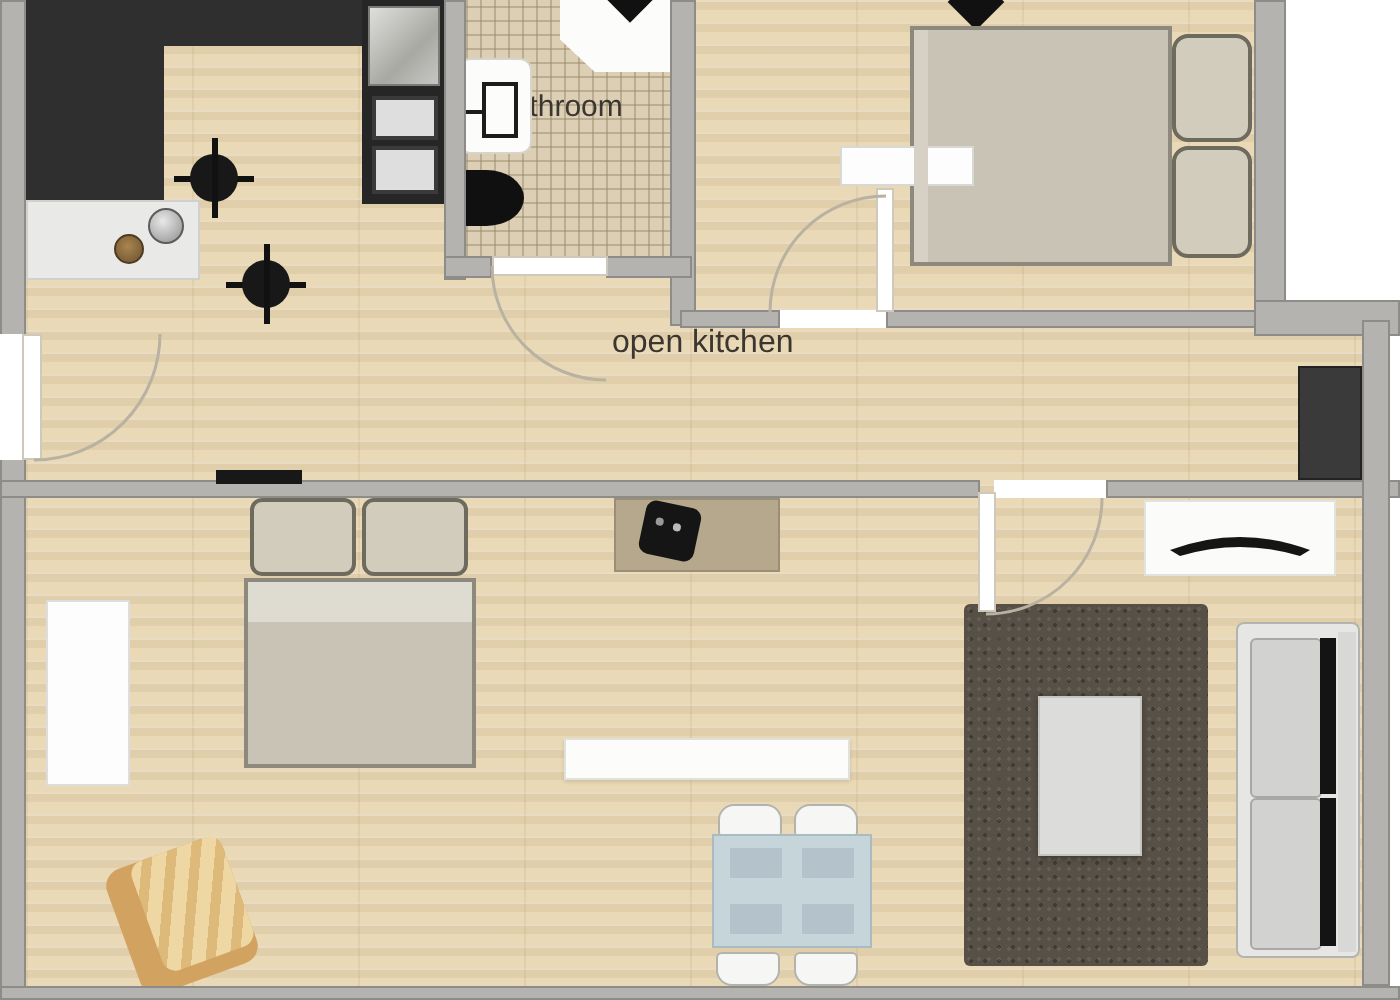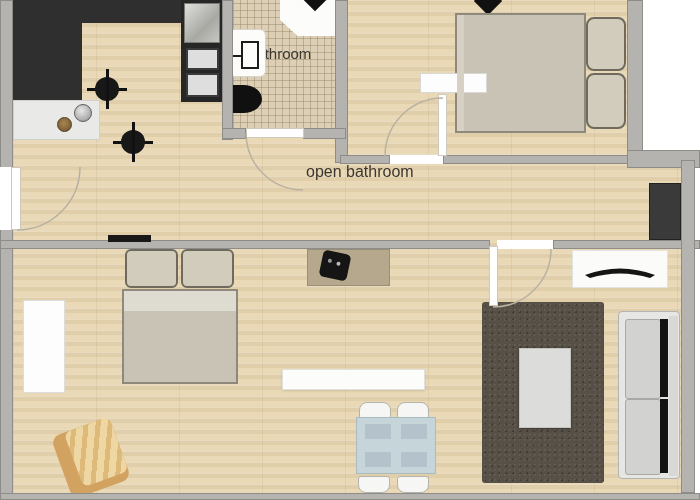--- a/index.html
+++ b/index.html
@@ -80,21 +80,21 @@
   <div class="furn" style="left:233px;top:55px;width:9px;height:2px;background:#1c1c1c;z-index:5;"></div>
   <div class="furn" style="left:228px;top:85px;width:34px;height:28px;background:#101010;border-radius:2px 55% 55% 2px / 2px 50% 50% 2px;z-index:4;"></div>
 
   <div class="furn" style="left:478px;top:-9px;width:20px;height:20px;background:#111;transform:rotate(45deg);z-index:3;"></div>
   <div class="furn" style="left:455px;top:13px;width:131px;height:120px;background:var(--bed_mattress);border:2px solid var(--bed_outline);z-index:3;"></div>
   <div class="furn" style="left:457px;top:15px;width:7px;height:116px;background:#d6d1c4;z-index:4;"></div>
   <div class="furn pillow" style="left:586px;top:17px;width:40px;height:54px;z-index:3;"></div>
   <div class="furn pillow" style="left:586px;top:73px;width:40px;height:56px;z-index:3;"></div>
   <div class="furn" style="left:420px;top:73px;width:67px;height:20px;background:var(--wardrobe_white);border:1px solid #d8d8d4;z-index:3;"></div>
 
-  <div class="label" style="left:306px;top:163px;font-size:16px;">open bathroom</div>
+  <div class="label" style="left:306px;top:163px;font-size:16px;">open kitchen</div>
   <div class="furn" style="left:649px;top:183px;width:32px;height:57px;background:var(--dark_cabinet);border:1px solid #222;z-index:3;"></div>
   <div class="furn" style="left:108px;top:235px;width:43px;height:7px;background:#181818;z-index:7;"></div>
 
   <div class="furn pillow" style="left:125px;top:249px;width:53px;height:39px;border-radius:6px;z-index:3;"></div>
   <div class="furn pillow" style="left:181px;top:249px;width:53px;height:39px;border-radius:6px;z-index:3;"></div>
   <div class="furn" style="left:122px;top:289px;width:116px;height:95px;background:var(--bed_mattress);border:2px solid var(--bed_outline);z-index:3;">
     <div style="position:absolute;left:0;top:0;width:112px;height:20px;background:#dedbd1;"></div>
   </div>
   <div class="furn" style="left:23px;top:300px;width:42px;height:93px;background:var(--wardrobe_white);border:1px solid #ddd;z-index:3;"></div>
   <div class="furn" style="left:60px;top:425px;width:62px;height:66px;background:var(--armchair);border-radius:9px;transform:rotate(-20deg);z-index:3;">

